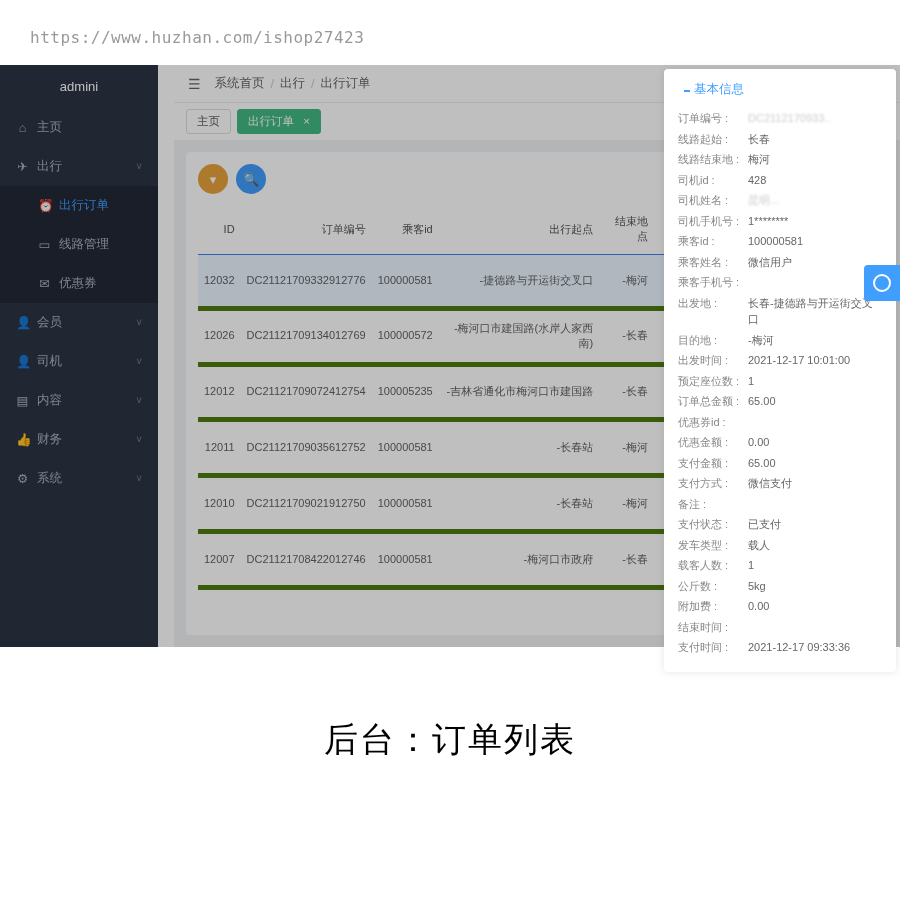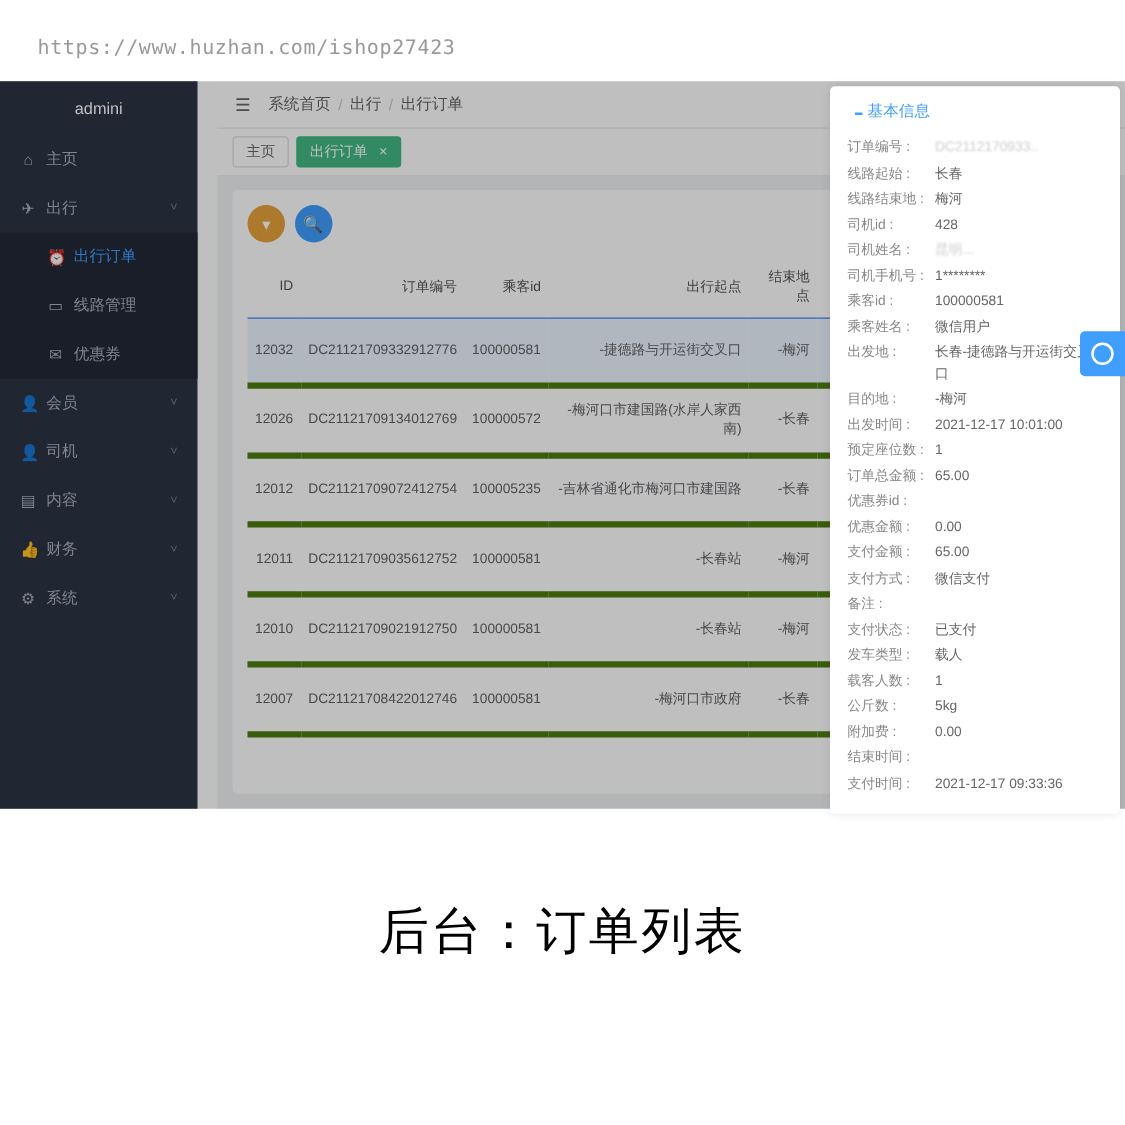--- a/index.html
+++ b/index.html
@@ -34,21 +34,21 @@
 tbody tr.selected { background: #ecf5ff; }
 .detail-panel { position: absolute; right: 4px; top: 4px; width: 232px; background: #fff; z-index: 10; border-radius: 4px; box-shadow: 0 0 8px rgba(0,0,0,0.1); padding: 12px 14px 14px; font-size: 11px; }
 .panel-title { color: #409eff; font-size: 12.5px; margin-bottom: 10px; padding-left: 16px; position: relative; }
 .panel-title::before { content: ""; position: absolute; left: 6px; top: 50%; width: 6px; height: 2px; background: #409eff; }
 .detail-row { display: flex; padding: 2px 0; color: #666; line-height: 1.5; }
 .detail-row .k { width: 70px; color: #888; flex-shrink: 0; }
 .detail-row .v { flex: 1; word-break: break-all; }
 .blur { color: #ccc; filter: blur(1px); }
 .float-btn { position: absolute; right: 0; top: 200px; width: 36px; height: 36px; background: #409eff; border-radius: 4px 0 0 4px; z-index: 20; display: flex; align-items: center; justify-content: center; color: #fff; }
 .gear { width: 18px; height: 18px; border: 2px solid #fff; border-radius: 50%; position: relative; }
-.caption { text-align: center; font-size: 40px; margin-top: 70px; letter-spacing: 2px; }
+.caption { text-align: center; font-size: 34px; margin-top: 70px; letter-spacing: 2px; }
 .icon { width: 13px; display: inline-block; text-align: center; }
 </style>
 </head>
 <body>
 
 <div class="watermark">https://www.huzhan.com/ishop27423</div>
 
 <div class="app">
   <div class="overlay"></div>
 
@@ -235,20 +235,24 @@
         </div>
         <div class="detail-row">
           <span class="k">乘客id :</span>
           <span class="v">100000581</span>
         </div>
         <div class="detail-row">
           <span class="k">乘客姓名 :</span>
           <span class="v">微信用户</span>
         </div>
         <div class="detail-row">
+          <span class="k">乘客手机号 :</span>
+          <span class="v"></span>
+        </div>
+        <div class="detail-row">
           <span class="k">出发地 :</span>
           <span class="v">长春-捷德路与开运街交叉口</span>
         </div>
         <div class="detail-row">
           <span class="k">目的地 :</span>
           <span class="v">-梅河</span>
         </div>
         <div class="detail-row">
           <span class="k">出发时间 :</span>
           <span class="v">2021-12-17 10:01:00</span>

